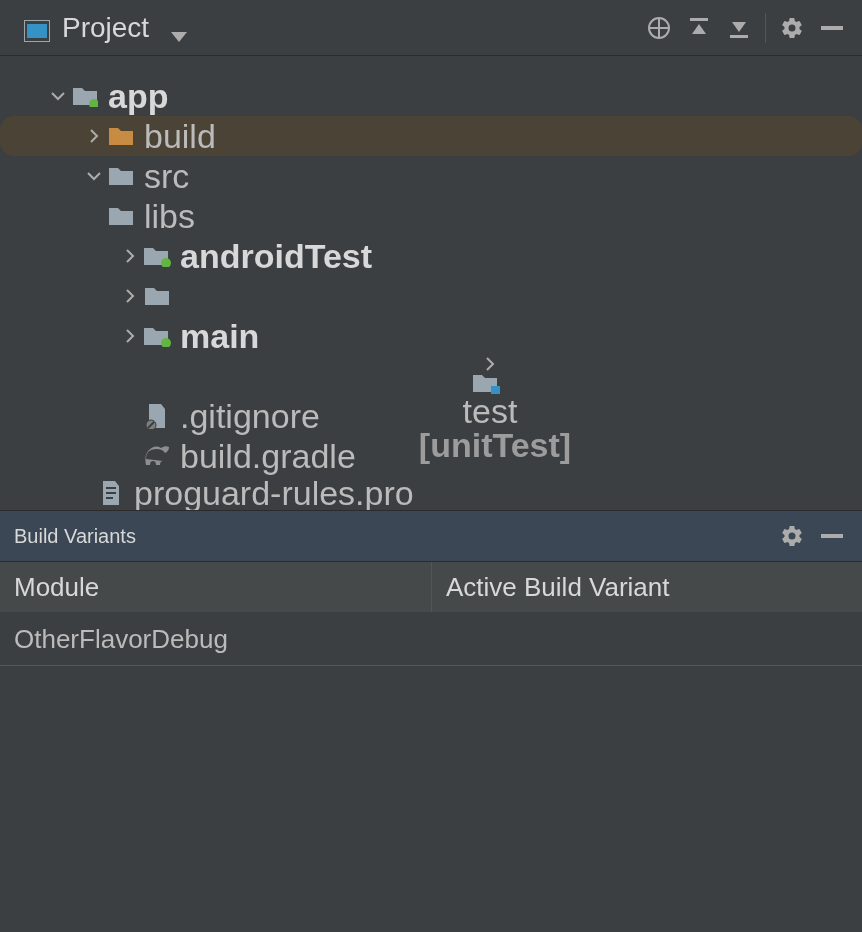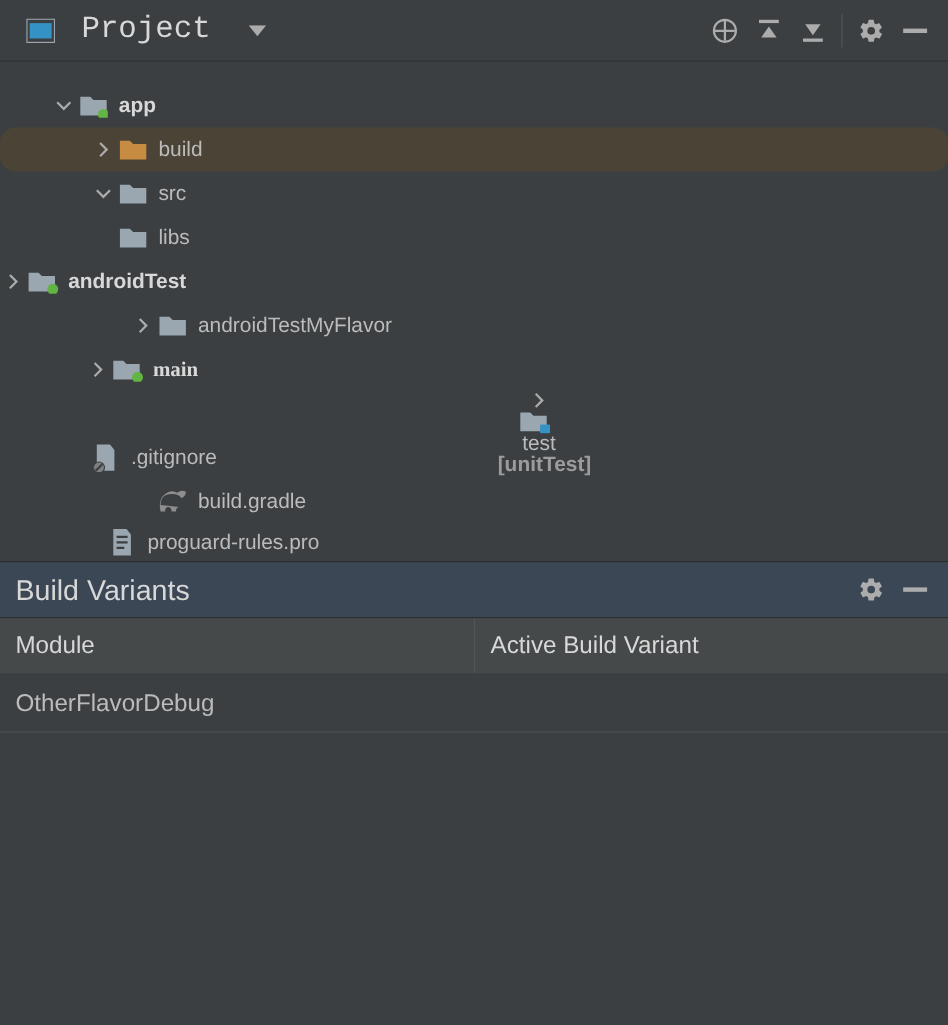--- a/index.html
+++ b/index.html
@@ -36,57 +36,57 @@
   
   .top-toolbar{
     height:56px;
     background:var(--bg-title);
     display:flex;
     align-items:center;
     padding:0 10px 0 24px;
     border-bottom:1px solid var(--border);
   }
   .top-toolbar .title-group{
-    display:flex;align-items:center;gap:24px;cursor:pointer;font-family:Liberation Mono, monospace;
+    display:flex;align-items:flex-end;gap:12px;cursor:pointer;
   }
   .top-toolbar .title{color:var(--fg-bright);font-size:28px;}
   .spacer{flex:1;}
   .icon-btn{
     width:40px;height:40px;display:flex;align-items:center;justify-content:center;
     cursor:pointer;
   }
   .divider{width:1px;height:30px;background:#555;margin:0 6px;}
   
   .tree{
     flex:0 0 auto;
     overflow:hidden;
     background:var(--bg);
     padding-top:4px;
   }
   .tree-row{
     height:40px;display:flex;align-items:center;position:relative;
-    font-size:19px;cursor:pointer;
+    font-size:34px;cursor:pointer;
   }
   .tree-row.selected{background:var(--row-selected);}
   .tree-row .arrow{width:24px;display:flex;align-items:center;justify-content:center;}
   .tree-row .icon-slot{width:30px;display:flex;align-items:center;justify-content:center;margin-right:8px;}
   .bold{font-weight:700;color:var(--fg-bright);}
   .muted{color:var(--fg);}
   .suffix{color:#9c9c9c;font-weight:700;margin-left:10px;}
   
   .bv-header{
     height:52px;background:var(--bg-header);display:flex;align-items:center;
-    padding:0 10px 0 14px;color:var(--fg-bright);font-size:26px;
+    padding:0 10px 0 14px;color:var(--fg-bright);font-size:20px;
     border-top:1px solid #2b2b2b;border-bottom:1px solid #2b2b2b;
   }
   .bv-table{flex:1;display:flex;flex-direction:column;background:var(--bg);}
   .bv-thead,.bv-trow{display:flex;}
   .bv-thead{background:var(--table-header);height:50px;}
   .bv-cell{
-    display:flex;align-items:center;padding:0 14px;font-size:22px;
+    display:flex;align-items:center;padding:0 14px;font-size:26px;
   }
   .bv-cell.left{flex:0 0 432px;border-right:1px solid var(--table-border);}
   .bv-cell.right{flex:1;}
   .bv-trow{height:54px;border-bottom:1px solid var(--table-border);}
   .bv-trow .bv-cell.left{gap:8px;}
   .bv-thead .bv-cell{color:var(--fg-bright);}
   .bv-body{flex:1;background:var(--bg);}
   
   svg{display:block;}
 </style>
@@ -191,21 +191,21 @@
   <div class="tree-row" style="padding-left:82px;">
     <span class="arrow"></span>
     <span class="icon-slot">
       <svg width="26" height="22">
           <path d="M1 3h9l3 3h12v14H1z" fill="#9aa7b0"></path>
         </svg>
     </span>
     <span class="muted">libs</span>
   </div>
 
-  <div class="tree-row" style="">
+  <div class="tree-row" style="padding-left:118px;">
     <span class="arrow">
       <svg width="16" height="16">
           <polyline points="5,2 11,8 5,14" fill="none" stroke="#acacac" stroke-width="2"></polyline>
         </svg>
     </span>
     <span class="icon-slot">
       <svg width="28" height="22">
           <path d="M1 3h9l3 3h12v14H1z" fill="#9aa7b0"></path>
           <circle cx="23" cy="18" r="5" fill="#62b543"></circle>
         </svg>
@@ -217,24 +217,23 @@
     <span class="arrow">
       <svg width="16" height="16">
           <polyline points="5,2 11,8 5,14" fill="none" stroke="#acacac" stroke-width="2"></polyline>
         </svg>
     </span>
     <span class="icon-slot">
       <svg width="26" height="22">
           <path d="M1 3h9l3 3h12v14H1z" fill="#9aa7b0"></path>
         </svg>
     </span>
-    <span class="muted">androidTestMyFlavor</span>
-  </div>
-
-  <div class="tree-row" style="padding-left:77px;font-family:Liberation Serif, serif;">
+  </div>
+
+  <div class="tree-row" style="padding-left:118px;">
     <span class="arrow">
       <svg width="16" height="16">
           <polyline points="5,2 11,8 5,14" fill="none" stroke="#acacac" stroke-width="2"></polyline>
         </svg>
     </span>
     <span class="icon-slot">
       <svg width="28" height="22">
           <path d="M1 3h9l3 3h12v14H1z" fill="#9aa7b0"></path>
           <circle cx="23" cy="18" r="5" fill="#62b543"></circle>
         </svg>
@@ -251,21 +250,21 @@
     <span class="icon-slot">
       <svg width="28" height="22">
           <path d="M1 3h9l3 3h12v14H1z" fill="#9aa7b0"></path>
           <rect x="19" y="14" width="9" height="8" fill="#3592c4"></rect>
         </svg>
     </span>
     <span class="muted">test</span>
     <span class="suffix">[unitTest]</span>
   </div>
 
-  <div class="tree-row" style="padding-left:57px;">
+  <div class="tree-row" style="padding-left:118px;">
     <span class="arrow"></span>
     <span class="icon-slot">
       <svg width="22" height="26">
           <path d="M3 1h12l4 5v19H3z" fill="#9aa7b0"></path>
           <circle cx="5" cy="22" r="5" fill="#7f7f7f" stroke="#3c3f41" stroke-width="1"></circle>
           <line x1="2" y1="25" x2="8" y2="19" stroke="#3c3f41" stroke-width="2"></line>
         </svg>
     </span>
     <span class="muted">.gitignore</span>
   </div>

